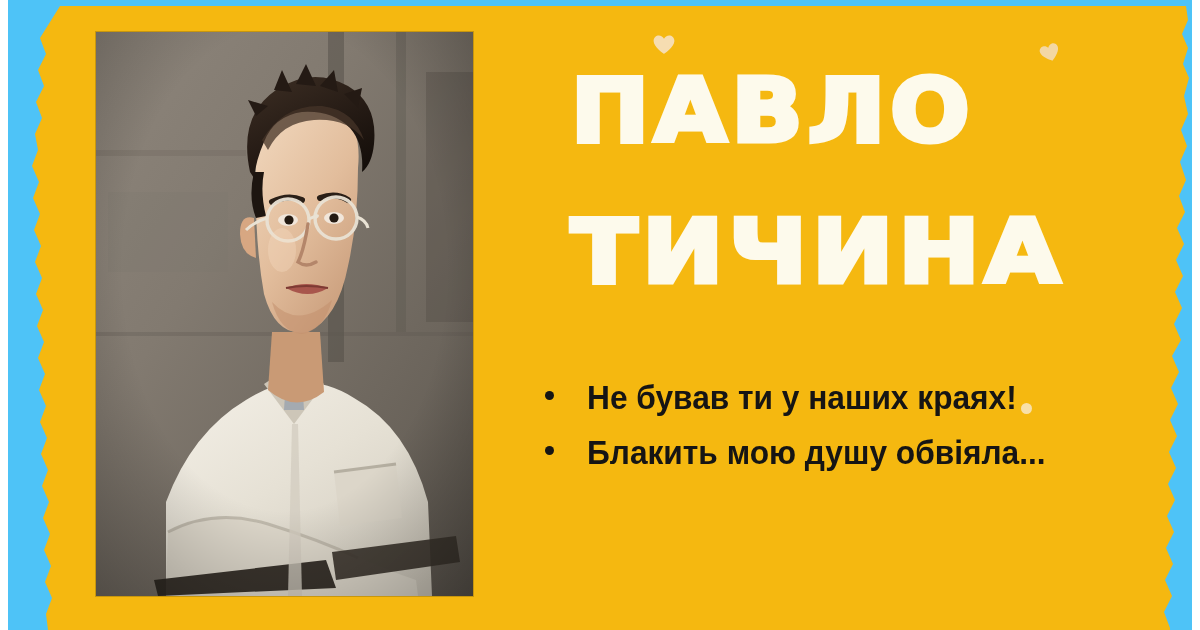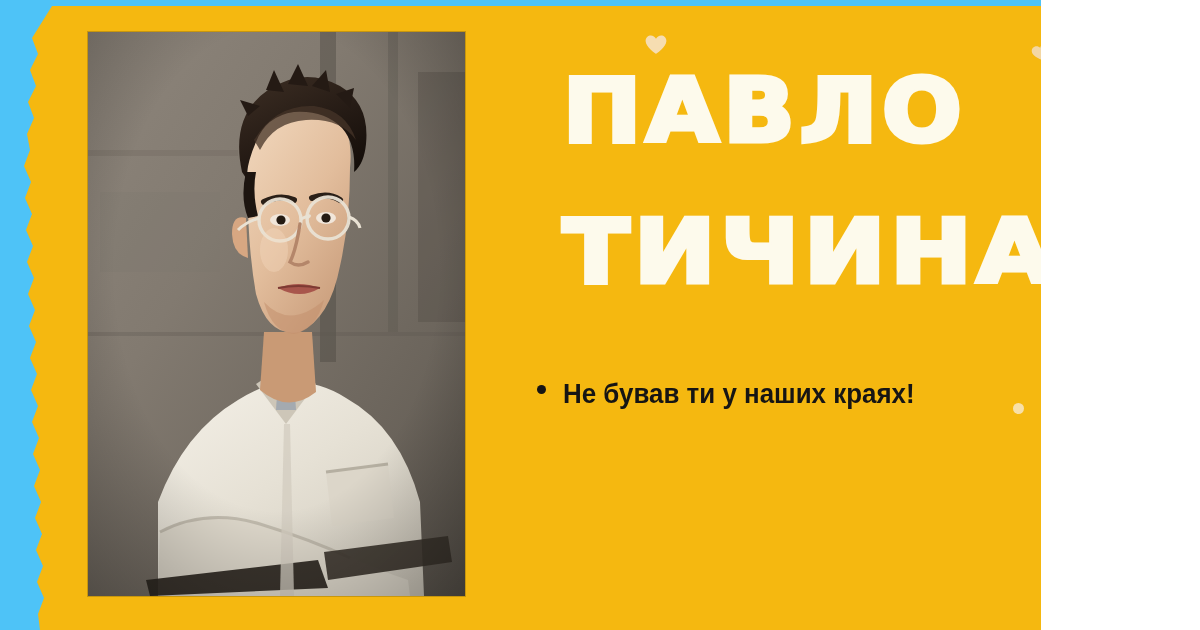--- a/index.html
+++ b/index.html
@@ -2,25 +2,26 @@
 <html><head>
 <meta charset="utf-8">
 <style>
   html, body {
     margin: 0;
     padding: 0;
     background: #ffffff;
   }
   #canvas {
     position: relative;
-    width: 1041px;
+    width: 1184px;
     height: 630px;
     overflow: hidden;
     font-family: "Liberation Sans", sans-serif;
     background: #ef4444;
+    margin-left: 8px;
   }
 
   
   .panel-blue {
     position: absolute;
     inset: 0;
     background: #4ec3f7;
   }
   .panel-yellow {
     position: absolute;
@@ -91,24 +92,25 @@
     margin: 0;
     padding: 0;
     list-style: none;
   }
   .bullet-item {
     display: flex;
     align-items: baseline;
     color: #161514;
     font-family: "Liberation Sans", sans-serif;
     font-weight: 700;
-    font-size: 27px;
+    font-size: 33px;
     line-height: 1.0;
     margin-bottom: 22px;
     white-space: nowrap;
+    gap: 16px;
   }
   .bullet-dot {
     flex: 0 0 auto;
     width: 9px;
     height: 9px;
     border-radius: 50%;
     background: #161514;
     margin-right: 17px;
     position: relative;
     top: -9px;
@@ -278,20 +280,24 @@
   <div class="title-block">
     <div class="title-line l1">ПАВЛО</div>
     <div class="title-line l2">ТИЧИНА</div>
   </div>
 
   <ul class="bullet-list">
     <li class="bullet-item">
       <span class="bullet-dot"></span>
       <span class="bullet-text">Не бував ти у наших краях!</span>
     </li>
+    <li class="bullet-item">
+      <span class="bullet-dot"></span>
+      <span class="bullet-text">Блакить мою душу обвіяла...</span>
+    </li>
   </ul>
 
   <div class="heart heart-1">
     <svg width="22" height="20" viewBox="0 0 22 20" aria-hidden="true">
       <path d="M11 19 C 11 19 0.6 12.2 0.6 6.1 C 0.6 2.6 3.2 0.6 5.8 0.6
                C 8.1 0.6 10 2.1 11 3.8 C 12 2.1 13.9 0.6 16.2 0.6
                C 18.8 0.6 21.4 2.6 21.4 6.1 C 21.4 12.2 11 19 11 19 Z" fill="#f6debb" opacity="0.95"></path>
     </svg>
   </div>
   <div class="heart heart-2">

